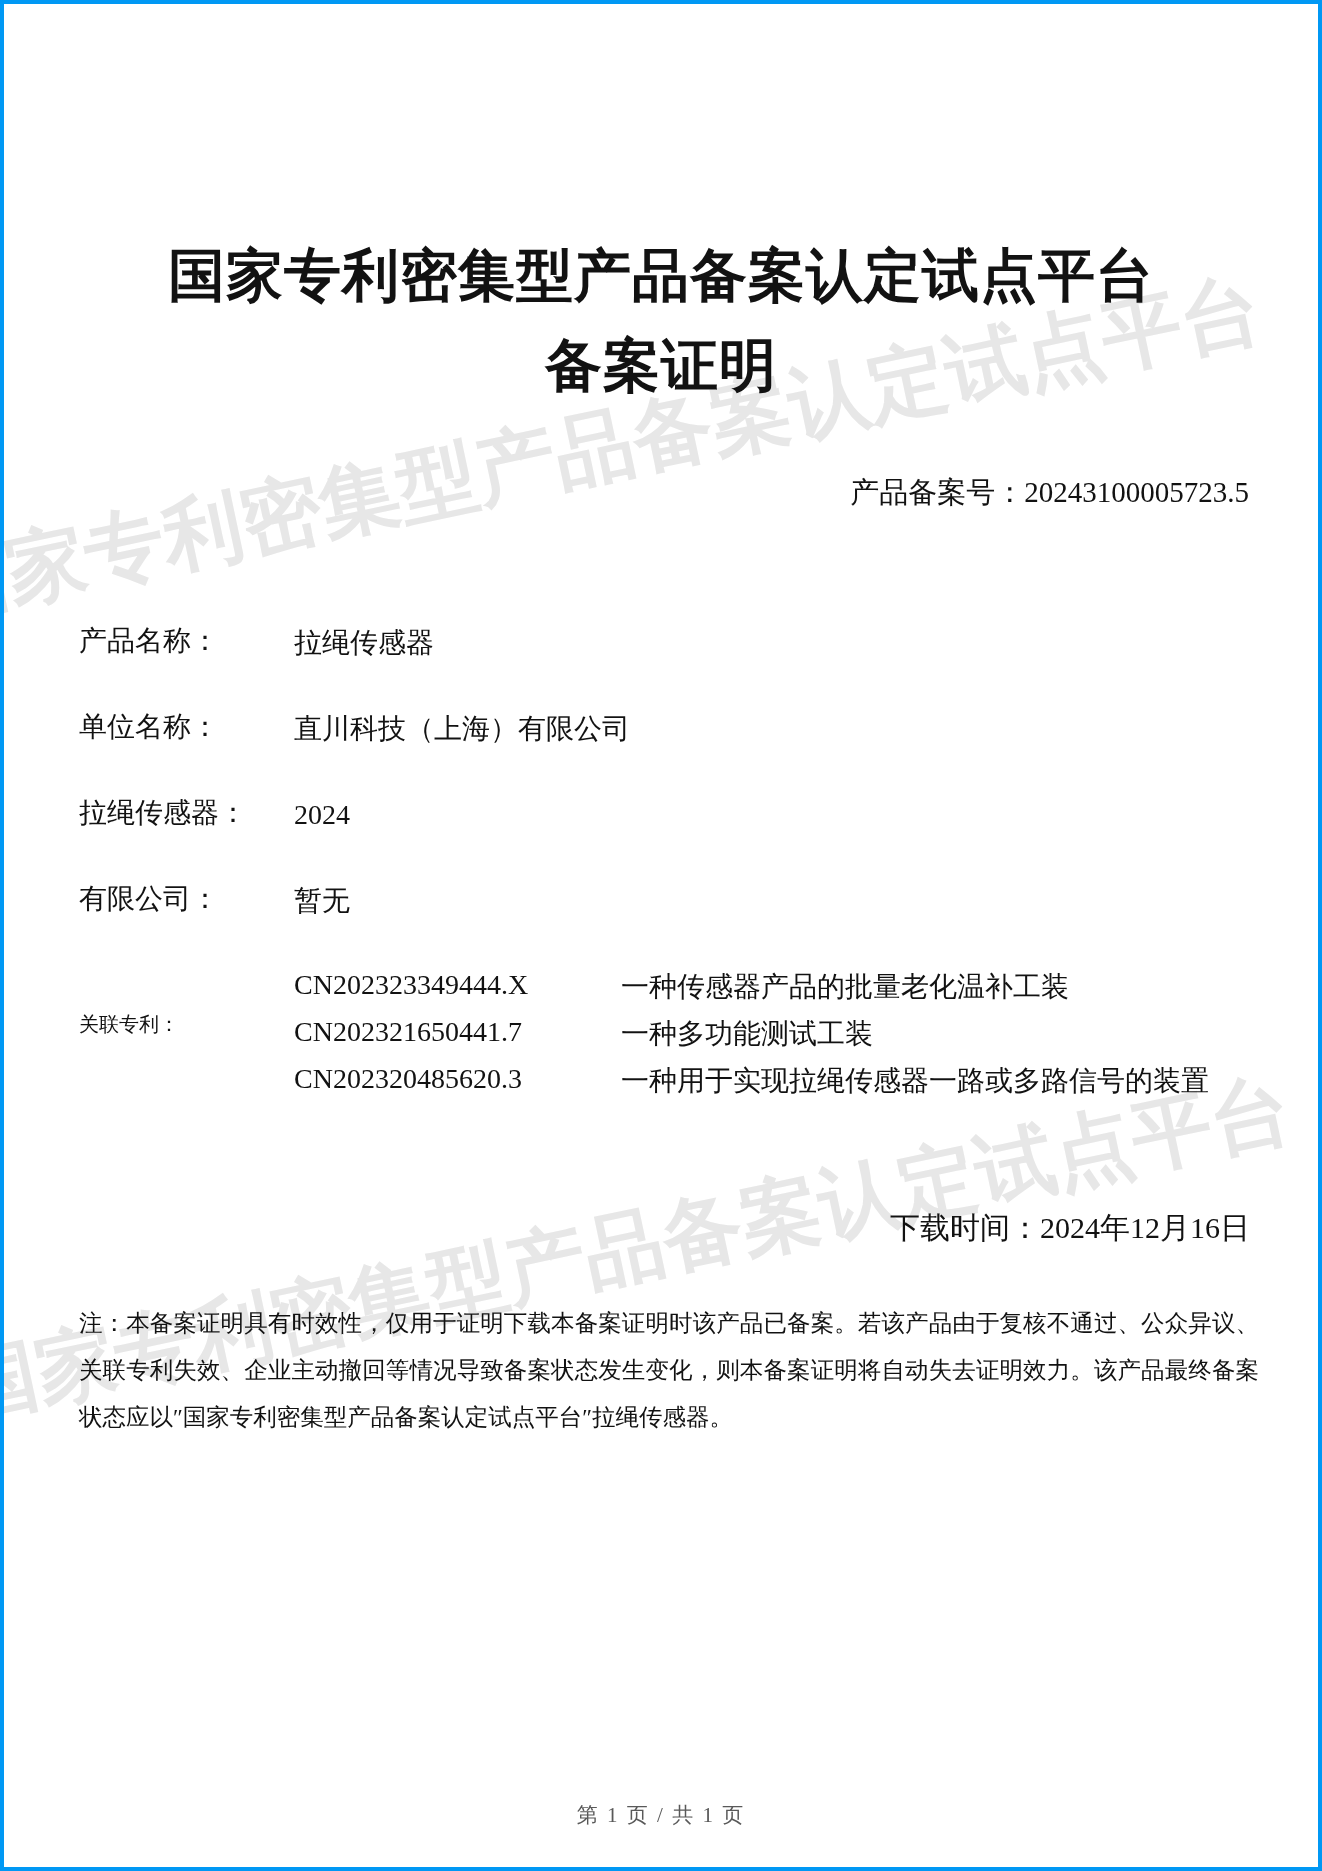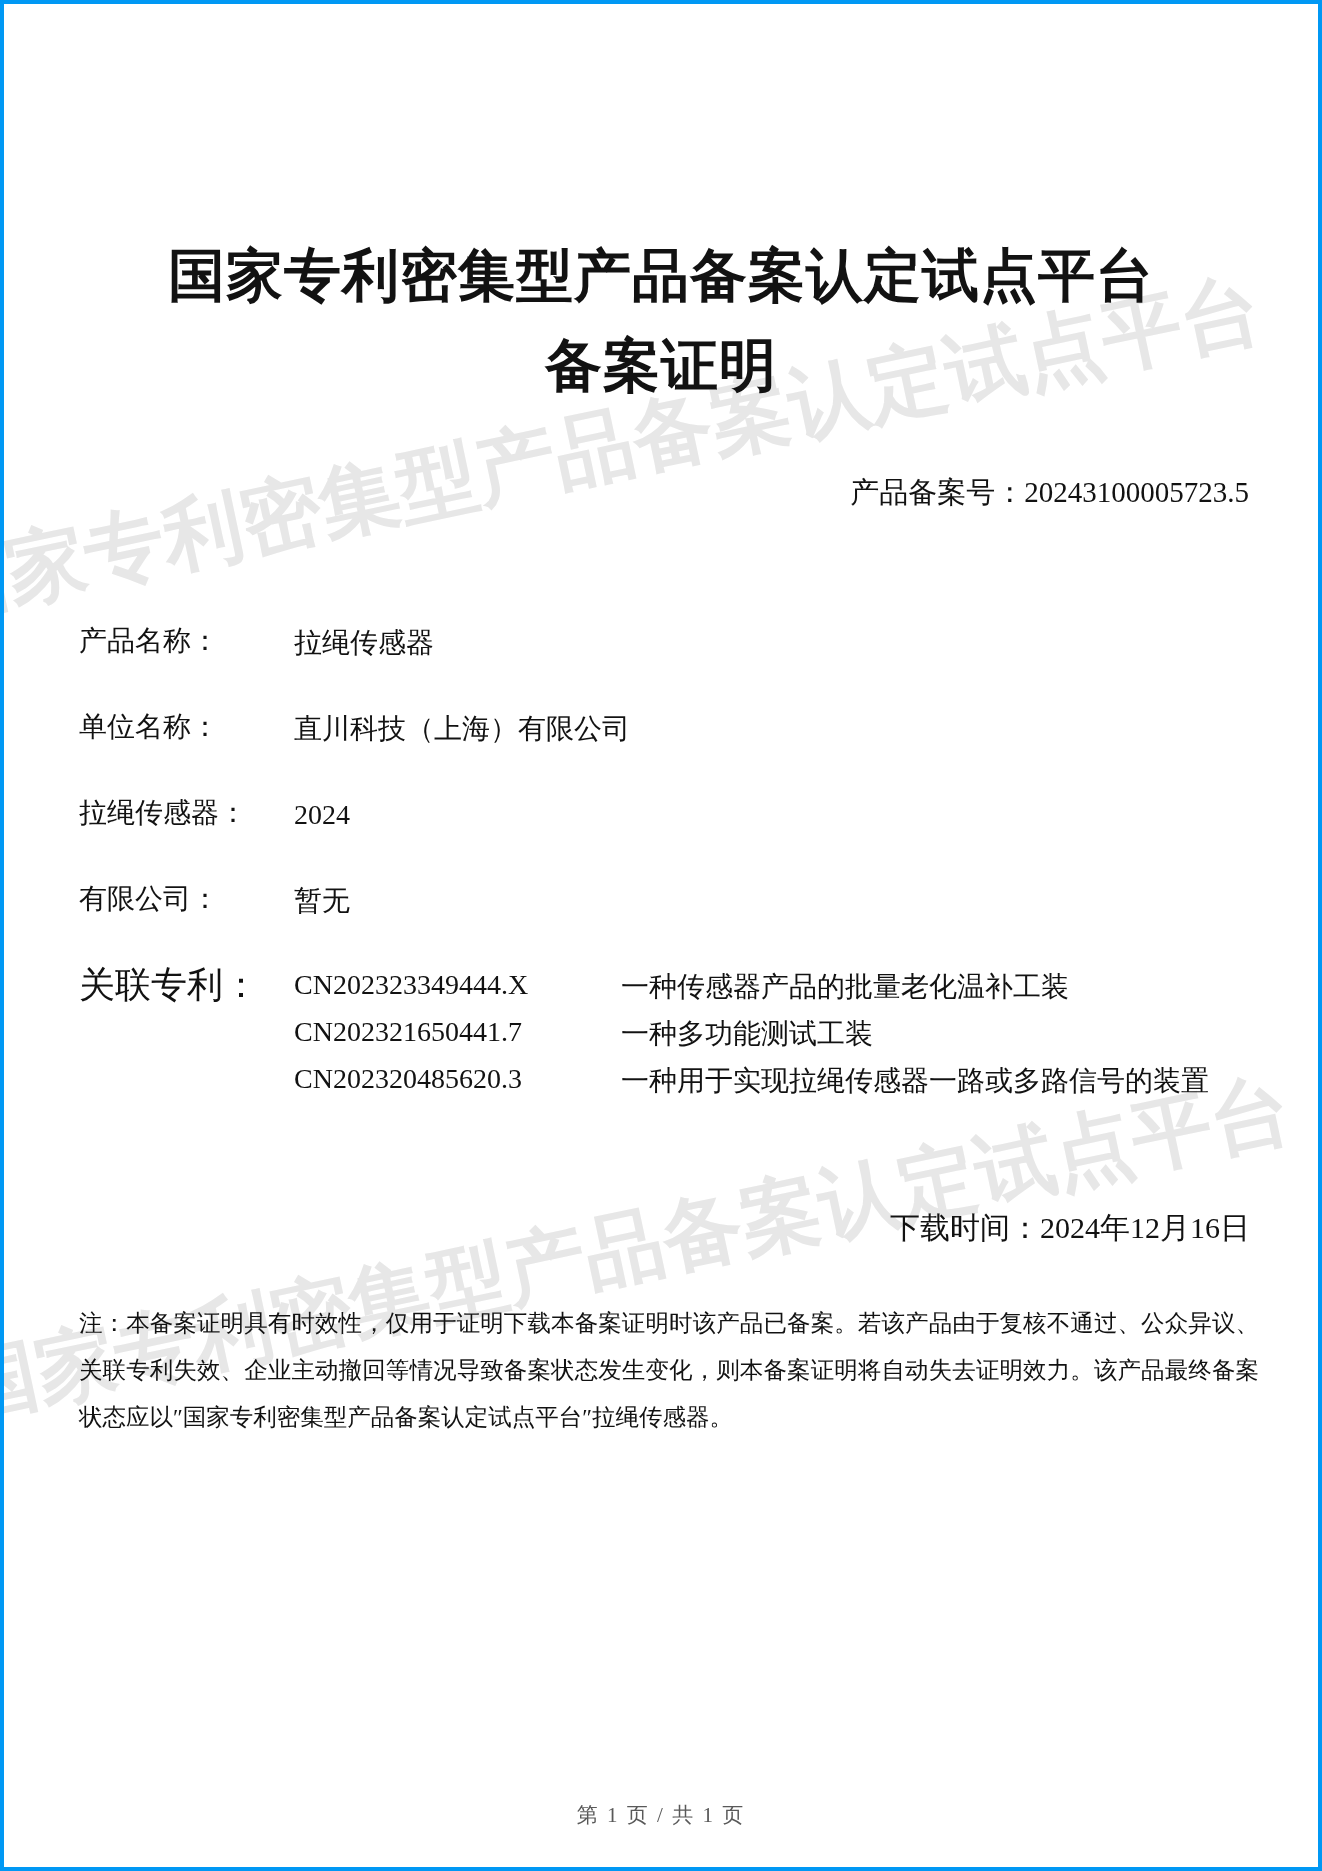--- a/index.html
+++ b/index.html
@@ -49,21 +49,21 @@
     font-size:29px;line-height:36px;
     white-space:nowrap;
   }
   .field-row{position:absolute;left:0;right:0;font-size:28px;line-height:34px;}
   .row-0{top:622px;}
   .row-1{top:708px;}
   .row-2{top:794px;}
   .row-3{top:880px;}
   .field-label{position:absolute;left:75px;white-space:nowrap;font-family:Liberation Mono, monospace;}
   .field-value{position:absolute;left:290px;white-space:nowrap;}
-  .patents-label{position:absolute;left:75px;top:964px;font-size:36px;line-height:34px;white-space:nowrap;}
+  .patents-label{position:absolute;left:75px;top:1003px;font-size:20px;line-height:34px;white-space:nowrap;}
   .patent-row{position:absolute;left:0;right:0;font-size:28px;}
   .prow-0{top:964px;}
   .prow-1{top:1011px;}
   .prow-2{top:1058px;}
   .patent-number{position:absolute;left:290px;line-height:34px;white-space:nowrap;}
   .patent-title{position:absolute;left:617px;width:590px;line-height:37px;}
   .download-time{
     position:absolute;top:1206px;right:68px;
     font-size:30px;line-height:36px;white-space:nowrap;
   }

